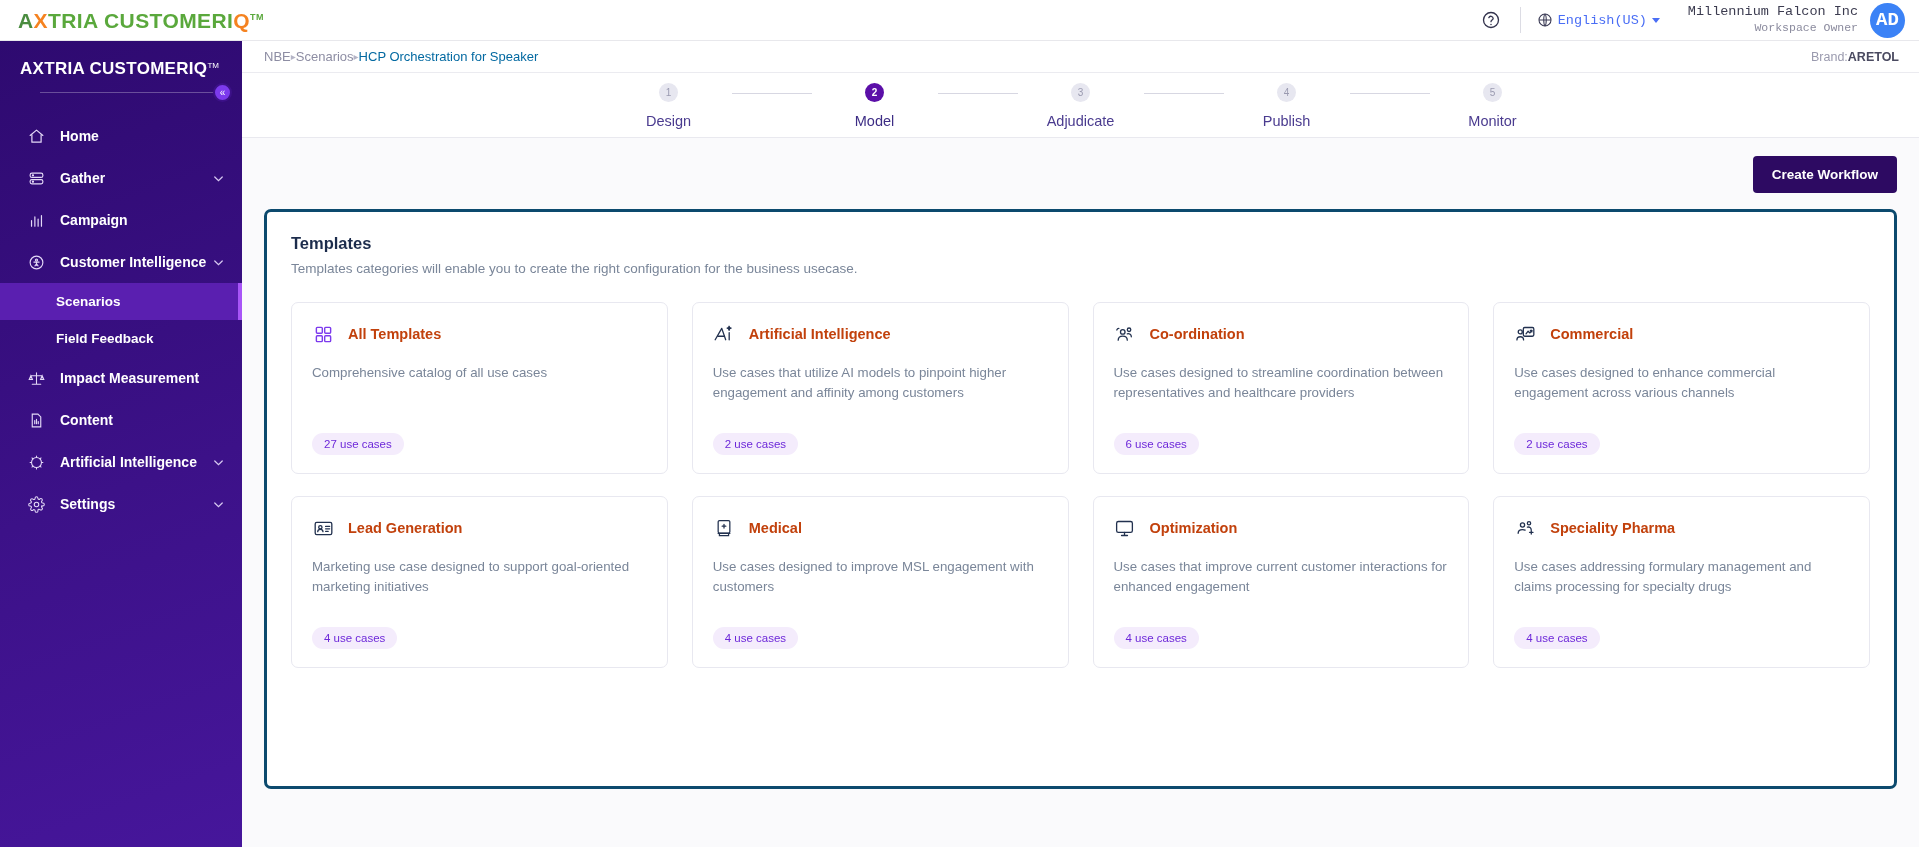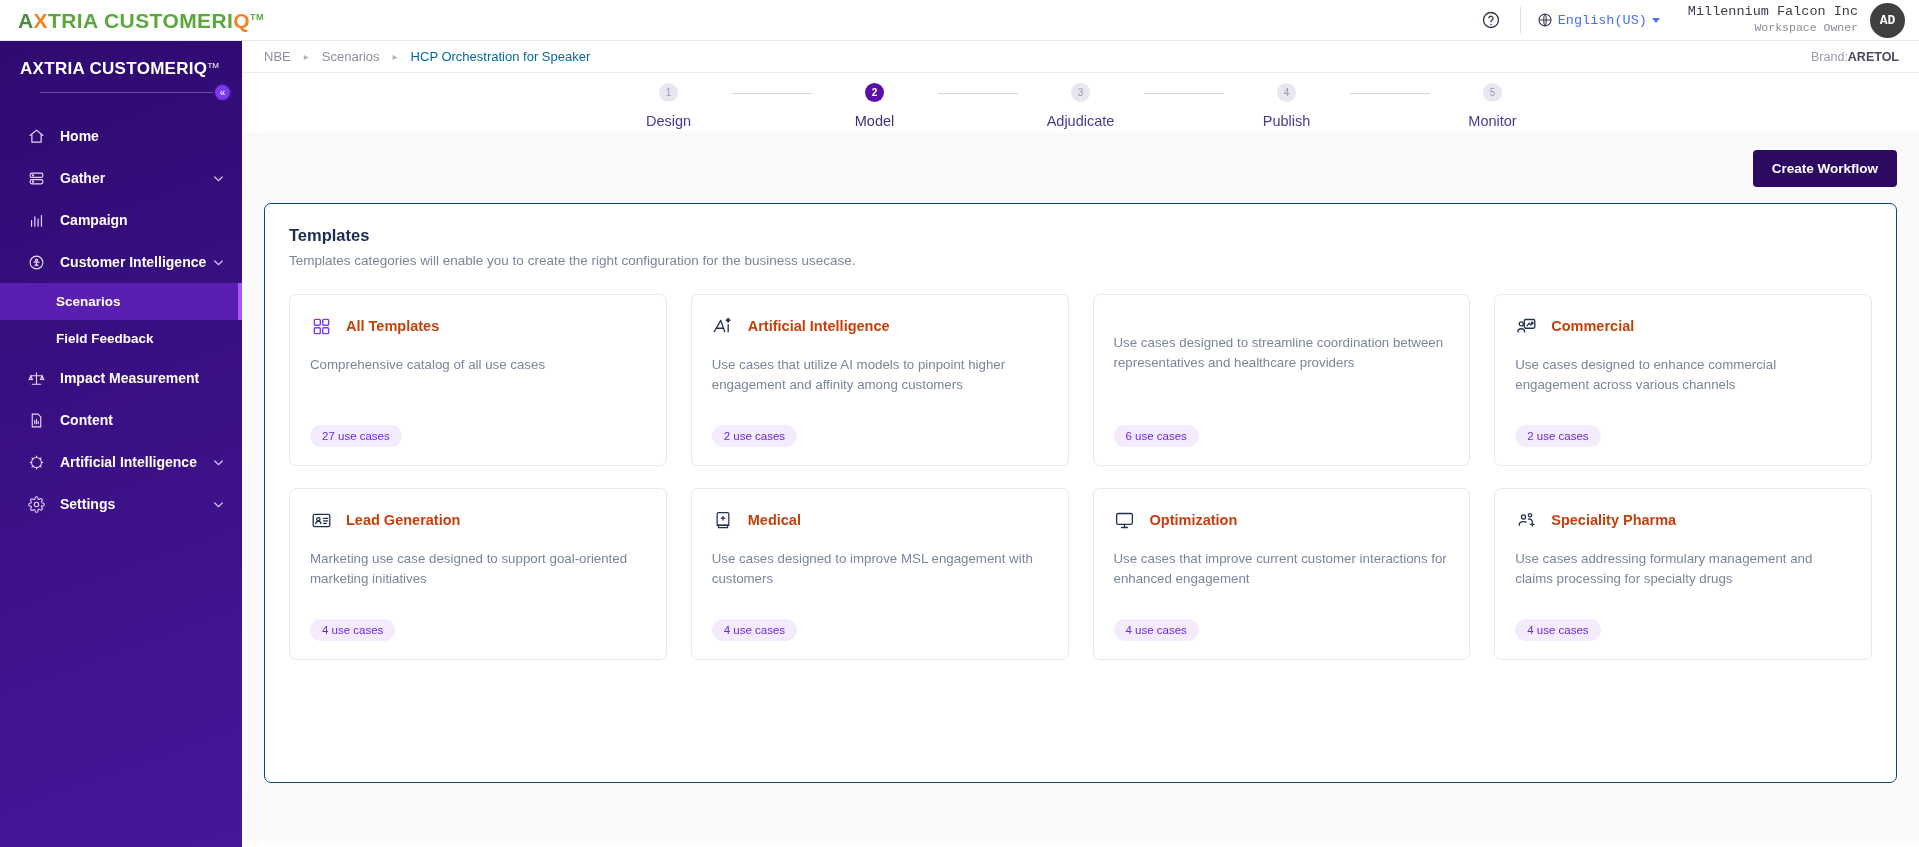--- a/index.html
+++ b/index.html
@@ -41,22 +41,22 @@
   }
   .lang .globe { color: #3b3b55; display: flex; }
   .caret-dn {
     width: 0; height: 0; border-left: 4px solid transparent; border-right: 4px solid transparent;
     border-top: 5px solid #4a6ef5;
   }
   .org-block { text-align: right; line-height: 1.25; margin-right: 12px; }
   .org-name { font-size: 13.5px; color: #3c3c50; text-align: right; }
   .org-role { font-size: 11.5px; color: #8b8b9e; }
   .avatar {
-    width: 35px; height: 35px; border-radius: 50%; background: #404040;
-    color: #fff; font-size: 13px; font-weight: bold;
+    width: 35px; height: 35px; border-radius: 50%; background: #3b82f6;
+    color: #fff; font-size: 19px; font-weight: bold;
     display: flex; align-items: center; justify-content: center; cursor: pointer;
   }
 
   
   .sidebar {
     position: absolute; top: 41px; left: 0; width: 242px; height: 806px;
     background: linear-gradient(160deg, #2e0a70 0%, #3c1188 55%, #46169b 100%);
     overflow: hidden;
   }
   .sb-logo { padding: 18px 0 0 20px; position: relative; }
@@ -88,21 +88,21 @@
     content: ""; position: absolute; right: 0; top: 0; width: 4px; height: 100%;
     background: #a855f7;
   }
 
   
   .crumbbar {
     position: absolute; top: 41px; left: 242px; width: 1677px; height: 32px;
     background: #fff; border-bottom: 1px solid #ebebf0;
     display: flex; align-items: center; padding: 0 20px 0 22px;
   }
-  .crumbs { display: flex; align-items: center; gap: 13px; font-size: 13px; color: #8d8da3; }
+  .crumbs { display: flex; align-items: center; gap: 0; font-size: 13px; color: #8d8da3; }
   .crumb { cursor: pointer; }
   .crumb.last { color: #0369a1; }
   .crumb-arrow { color: #b4b4c6; font-size: 10px; }
   .brandlbl { margin-left: auto; font-size: 12.5px; color: #9a9aae; }
   .brandlbl b { color: #4a4a60; }
 
   
   .stepper {
     position: absolute; top: 73px; left: 242px; width: 1677px; height: 65px;
     background: #fff; border-bottom: 1px solid #e9e9ef;
@@ -116,30 +116,30 @@
     font-size: 10px; display: flex; align-items: center; justify-content: center;
     cursor: pointer; font-weight: normal;
   }
   .step.active .step-dot { background: #5b0fa8; color: #fff; font-weight: bold; }
   .step-label { margin-top: 11px; font-size: 14.5px; color: #4a3b8f; }
   .step.active .step-label { color: #3d2d85; }
   .step-line { width: 80px; height: 1px; background: #d7d7e2; margin-top: 9.5px; }
 
   
   .main {
-    position: absolute; top: 132px; left: 242px; width: 1677px; height: 709px;
+    position: absolute; top: 138px; left: 242px; width: 1677px; height: 709px;
     background: #fafafc; padding: 18px 22px 0 22px; overflow: hidden;
   }
   .btn-row { display: flex; justify-content: flex-end; }
   .create-btn {
     background: #2d0a62; color: #fff; font-size: 13.5px; font-weight: bold;
     border: none; border-radius: 4px; padding: 11px 19px; cursor: pointer;
   }
   .panel {
-    margin-top: 16px; background: #fff; border: 1px solid #0c4a6e; border-radius: 7px;
+    margin-top: 16px; background: #fff; border: 3px solid #0c4a6e; border-radius: 7px;
     padding: 22px 24px 30px 24px; height: 580px;
   }
   .panel-title { font-size: 16.5px; font-weight: bold; color: #1c2c4c; }
   .panel-sub { margin-top: 8px; font-size: 13.5px; color: #7a8699; }
 
   .grid {
     margin-top: 26px; display: grid; grid-template-columns: repeat(4, 1fr);
     gap: 22px 24px;
   }
   .card {
@@ -393,20 +393,32 @@
                 <path d="M21 4.2l.6-1.6.6 1.6 1.6.6-1.6.6-.6 1.6-.6-1.6-1.6-.6z" transform="translate(-3.2 0)"></path>
               </svg>
           </span>
           <span class="card-title">Artificial Intelligence</span>
         </div>
         <div class="card-desc">Use cases that utilize AI models to pinpoint higher engagement and affinity among customers</div>
         <div class="card-badge">2 use cases</div>
       </div>
 
       <div class="card">
+        <div class="card-head">
+          <span class="card-icon">
+            <svg width="21" height="21" viewBox="0 0 24 24" fill="none" stroke="currentColor" stroke-width="1.5" stroke-linecap="round">
+                <circle cx="10" cy="9" r="2.6"></circle>
+                <path d="M4.8 18.5c0-2.9 2.3-4.6 5.2-4.6s5.2 1.7 5.2 4.6"></path>
+                <circle cx="17.2" cy="6.6" r="2"></circle>
+                <path d="M15.2 11.2c2.6-.5 4.6 1 4.6 3.4"></path>
+                <path d="M3.2 6.8a2.6 2.6 0 0 1 2.3-1.7"></path>
+              </svg>
+          </span>
+          <span class="card-title">Co-ordination</span>
+        </div>
         <div class="card-desc">Use cases designed to streamline coordination between representatives and healthcare providers</div>
         <div class="card-badge">6 use cases</div>
       </div>
 
       <div class="card">
         <div class="card-head">
           <span class="card-icon">
             <svg width="21" height="21" viewBox="0 0 24 24" fill="none" stroke="currentColor" stroke-width="1.5" stroke-linecap="round" stroke-linejoin="round">
                 <rect x="9.5" y="4" width="12" height="10" rx="1.6"></rect>
                 <path d="M12.6 11.2l2.4-3 2 2 2.2-2.8"></path>

